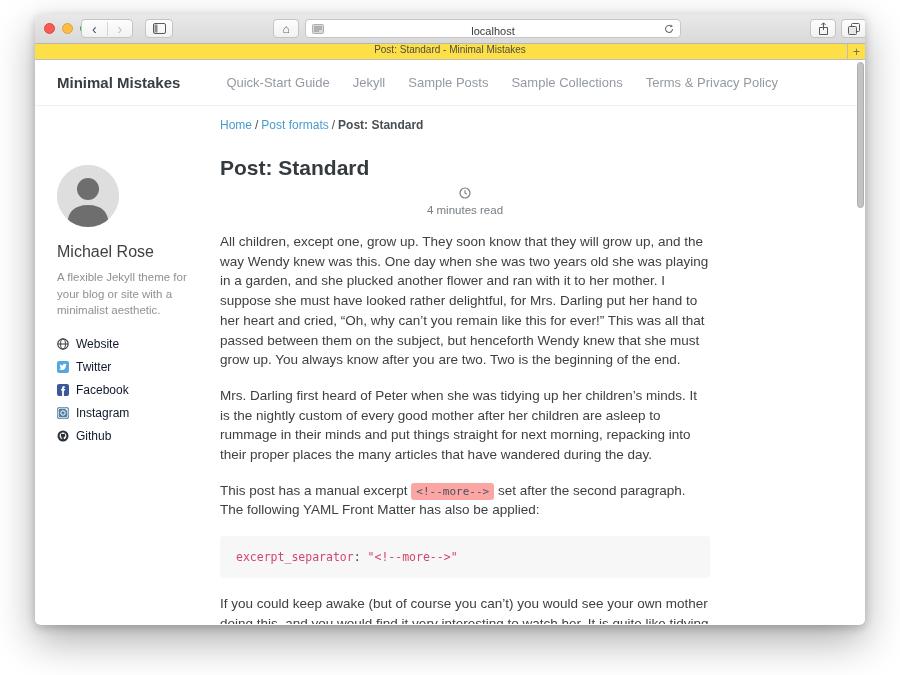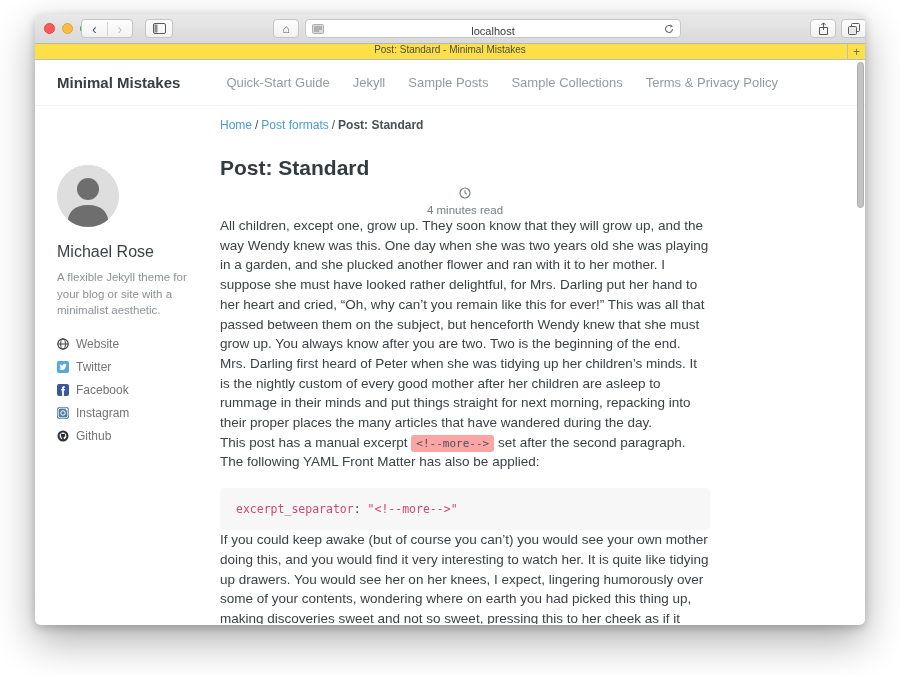--- a/index.html
+++ b/index.html
@@ -75,33 +75,33 @@
   .page { display:flex; padding-top:12px; }
 
   
   .sidebar { width:130px; margin-left:22px; flex-shrink:0; }
   .avatar { margin-top:47px; width:62px; height:62px; border-radius:50%;
             background:#dcdcdc; overflow:hidden; }
   .author-name { margin-top:16px; font-size:16px; color:#3d4144; font-weight:500; }
   .author-bio { margin-top:8px; font-size:11.5px; line-height:1.45; color:#8d9095; }
   .author-links { margin-top:18px; list-style:none; }
   .author-link { display:flex; align-items:center; gap:7px; margin-bottom:9px;
-                 font-size:12px; color:#737373; cursor:pointer; }
+                 font-size:12px; color:#0f172a; cursor:pointer; }
 
   
   .article { margin-left:33px; width:490px; color:#3d4144; }
   .breadcrumb { font-size:12px; color:#494e52; font-weight:bold; }
   .breadcrumb a { color:#4a9ccc; font-weight:normal; text-decoration:none; cursor:pointer; }
   .breadcrumb .sep { color:#494e52; font-weight:normal; margin:0 3px; }
 
   .post-title { margin-top:24px; font-size:21px; font-weight:bold; color:#343b3f; }
   .post-meta { margin-top:7px; font-size:11.5px; color:#767d82;
                display:flex; align-items:center; gap:5px;flex-direction:column; }
 
-  .para { font-size:13.5px; line-height:1.46; }
+  .para { margin-top:16px; font-size:13.5px; line-height:1.46; }
   .inline-code {
     font-family:"DejaVu Sans Mono","Liberation Mono",monospace;
     font-size:11px; background:#fca5a5; border-radius:3px; padding:2px 5px; color:#49515a;
   }
   .codeblock {
     margin-top:16px; background:#f7f7f7; border-radius:4px;
     padding:14px 16px; font-family:"DejaVu Sans Mono","Liberation Mono",monospace;
     font-size:11.5px; letter-spacing:0;
   }
   .code-key { color:#d2476e; }

